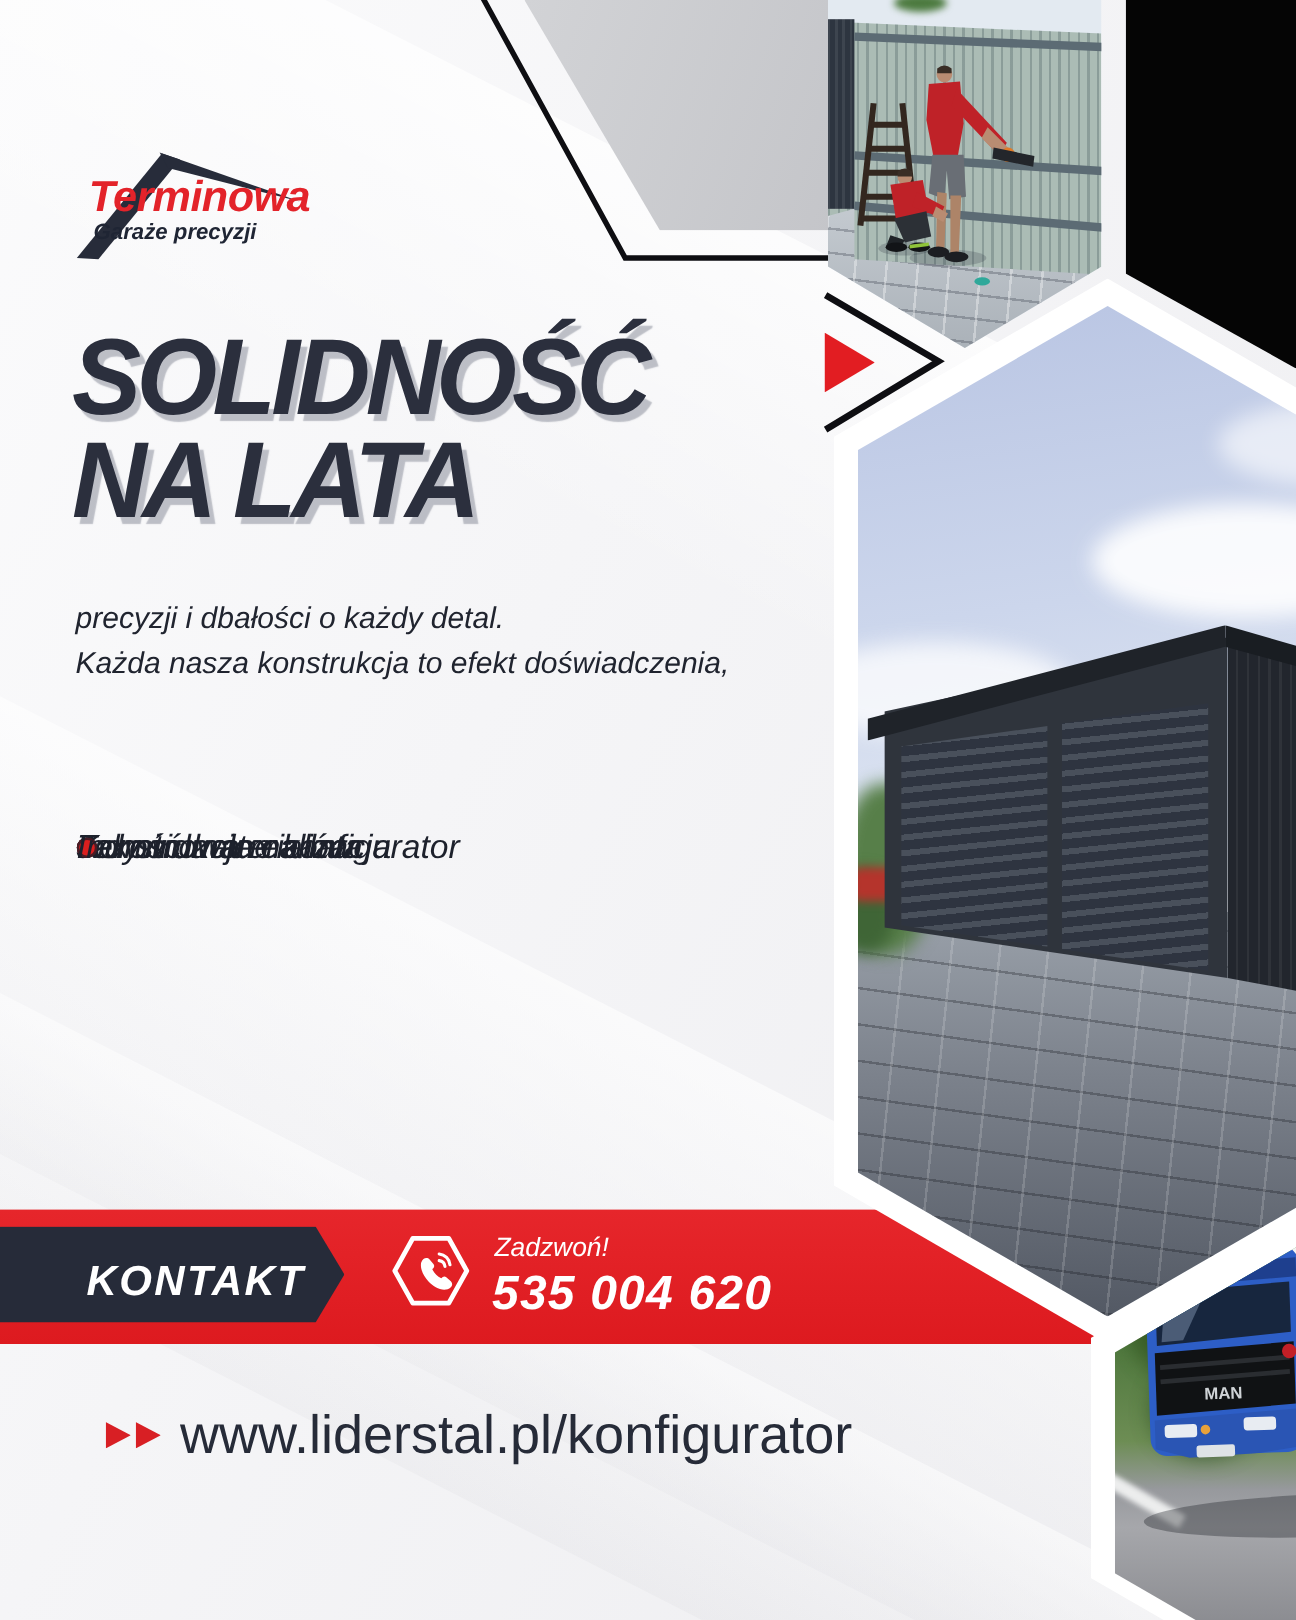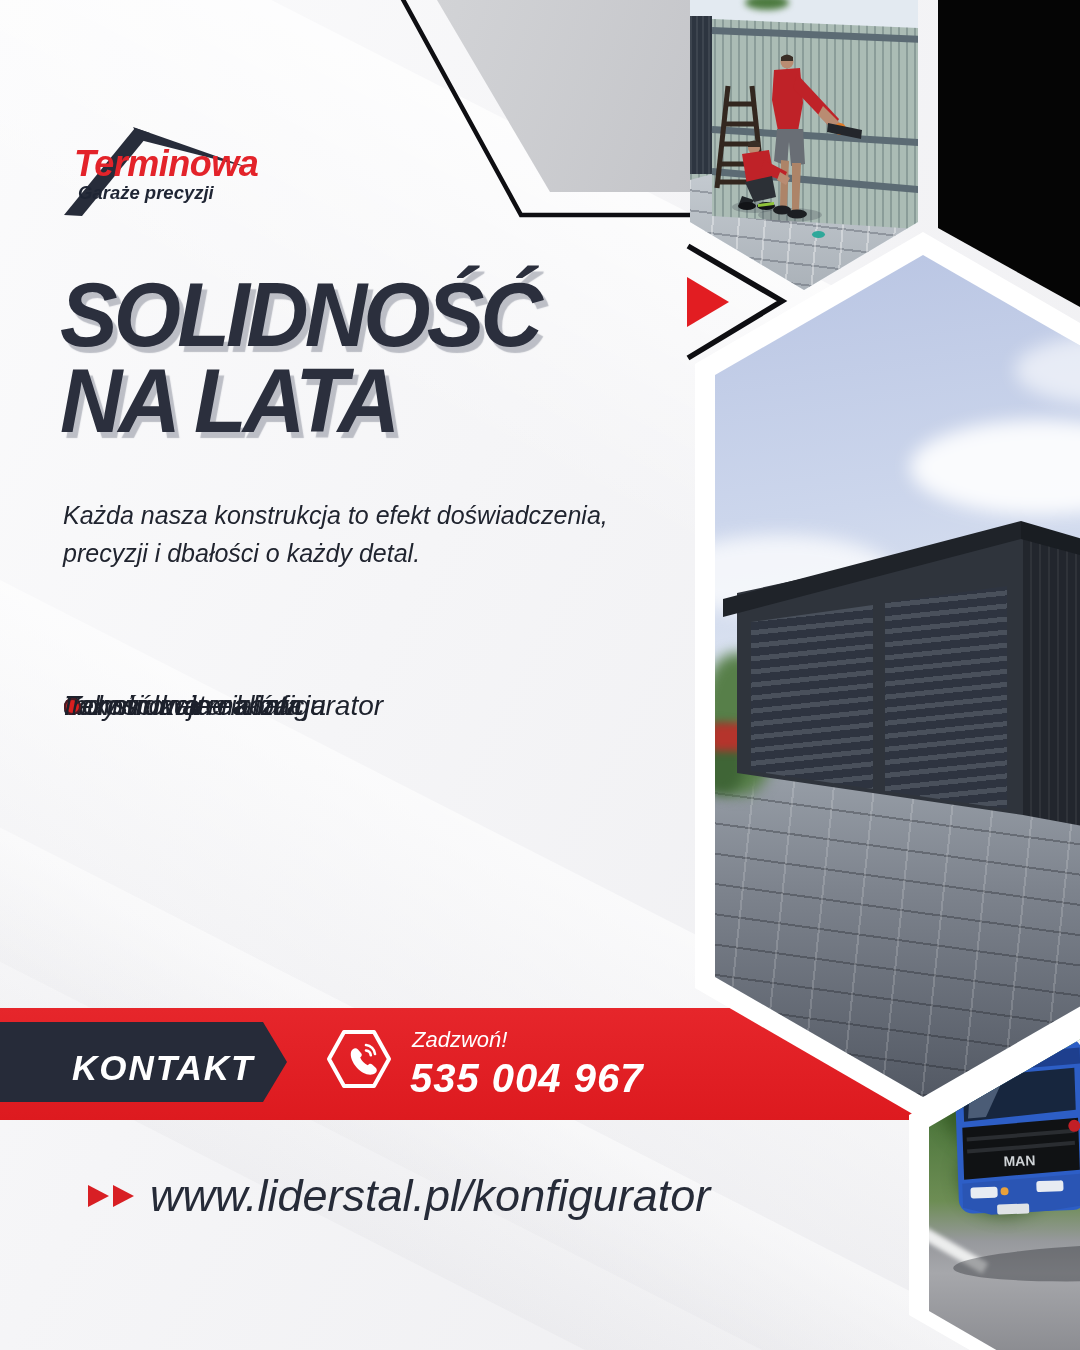--- a/index.html
+++ b/index.html
@@ -127,21 +127,21 @@
   .features-heading{left:62px;top:633px;z-index:8;color:#23273a;font-size:41px;font-weight:700;font-style:italic;letter-spacing:-1px;}
   .features-list{left:64px;top:706px;z-index:8;display:flex;flex-direction:column;gap:26px;position:absolute;}
   .feature-row{position:static;display:flex;align-items:center;gap:14px;}
   .bullet-dot{position:static;width:17px;height:17px;border-radius:50%;background:#da1f1f;border:2px solid rgba(25,28,40,.75);flex:0 0 auto;}
   .feature-label{position:static;color:#1d212c;font-size:28px;font-style:italic;white-space:nowrap;}
 
   
   .url-arrow{width:21px;height:22px;z-index:8;clip-path:polygon(0 0,100% 50%,0 100%);background:#d81f24;}
   .url-arrow1{left:88px;top:1185px;}
   .url-arrow2{left:113px;top:1185px;}
-  .url-text{left:150px;top:1170px;z-index:8;color:#262b38;font-size:45px;font-style:italic;white-space:nowrap;}
+  .url-text{left:150px;top:1170px;z-index:8;color:#262b38;font-size:45px;white-space:nowrap;}
 </style>
 </head>
 <body>
 
 <div id="poster">
 
   <div class="sheen-a"></div>
   <div class="sheen-b"></div>
   <div class="sheen-c"></div>
 
@@ -278,36 +278,36 @@
   </div>
 
   <svg class="phone-hex" viewBox="0 0 66 62">
     <polygon points="3,31 18,4 48,4 63,31 48,58 18,58" fill="none" stroke="#ffffff" stroke-width="4" stroke-linejoin="round"></polygon>
     <path d="M25,24 c1.5,-4 5,-4.5 7,-2.5 l3.2,3.8 c1.2,1.5 0.6,3 -1,4.2 c1.5,3.5 4,6 7.5,7.8 c1.2,-1.6 2.8,-2.2 4.2,-1 l3.8,3.4 c2,2 1.4,5.4 -2.6,6.6 c-5.5,1.6 -11.8,-1.8 -16.2,-6.6 c-4.4,-4.8 -7,-11 -5.9,-15.7 Z" fill="#ffffff"></path>
     <path d="M40,17 a10,10 0 0 1 9,9" fill="none" stroke="#ffffff" stroke-width="2.6" stroke-linecap="round"></path>
     <path d="M40,22.5 a5.5,5.5 0 0 1 4.8,4.8" fill="none" stroke="#ffffff" stroke-width="2.6" stroke-linecap="round"></path>
   </svg>
 
   <div class="cta">Zadzwoń!</div>
-  <div class="phone-number">535 004 967</div>
+  <div class="phone-number">535 004 620</div>
 
   <svg class="roof-svg" viewBox="0 0 200 105">
     <polygon points="4,95 75,8 90,13 22,96" fill="#272c3a"></polygon>
     <polygon points="73,7 190,48 80,20" fill="#272c3a"></polygon>
   </svg>
   <div class="brand-name">Terminowa</div>
   <div class="brand-tagline">Garaże precyzji</div>
 
   <div class="headline">
     <div style="position:static">SOLIDNOŚĆ</div>
     <div style="position:static">NA LATA</div>
   </div>
   <div class="subtitle">
+    <div style="position:static">precyzji i dbałości o każdy detal.</div>
     <div style="position:static">Każda nasza konstrukcja to efekt doświadczenia,</div>
-    <div style="position:static">precyzji i dbałości o każdy detal.</div>
   </div>
 
   <div class="features-list">
     <div class="feature-row">
       <span class="bullet-dot"></span>
       <span class="feature-label">Jakość materiałów</span>
     </div>
     <div class="feature-row">
       <span class="bullet-dot"></span>
       <span class="feature-label">Terminowa realizacja</span>

